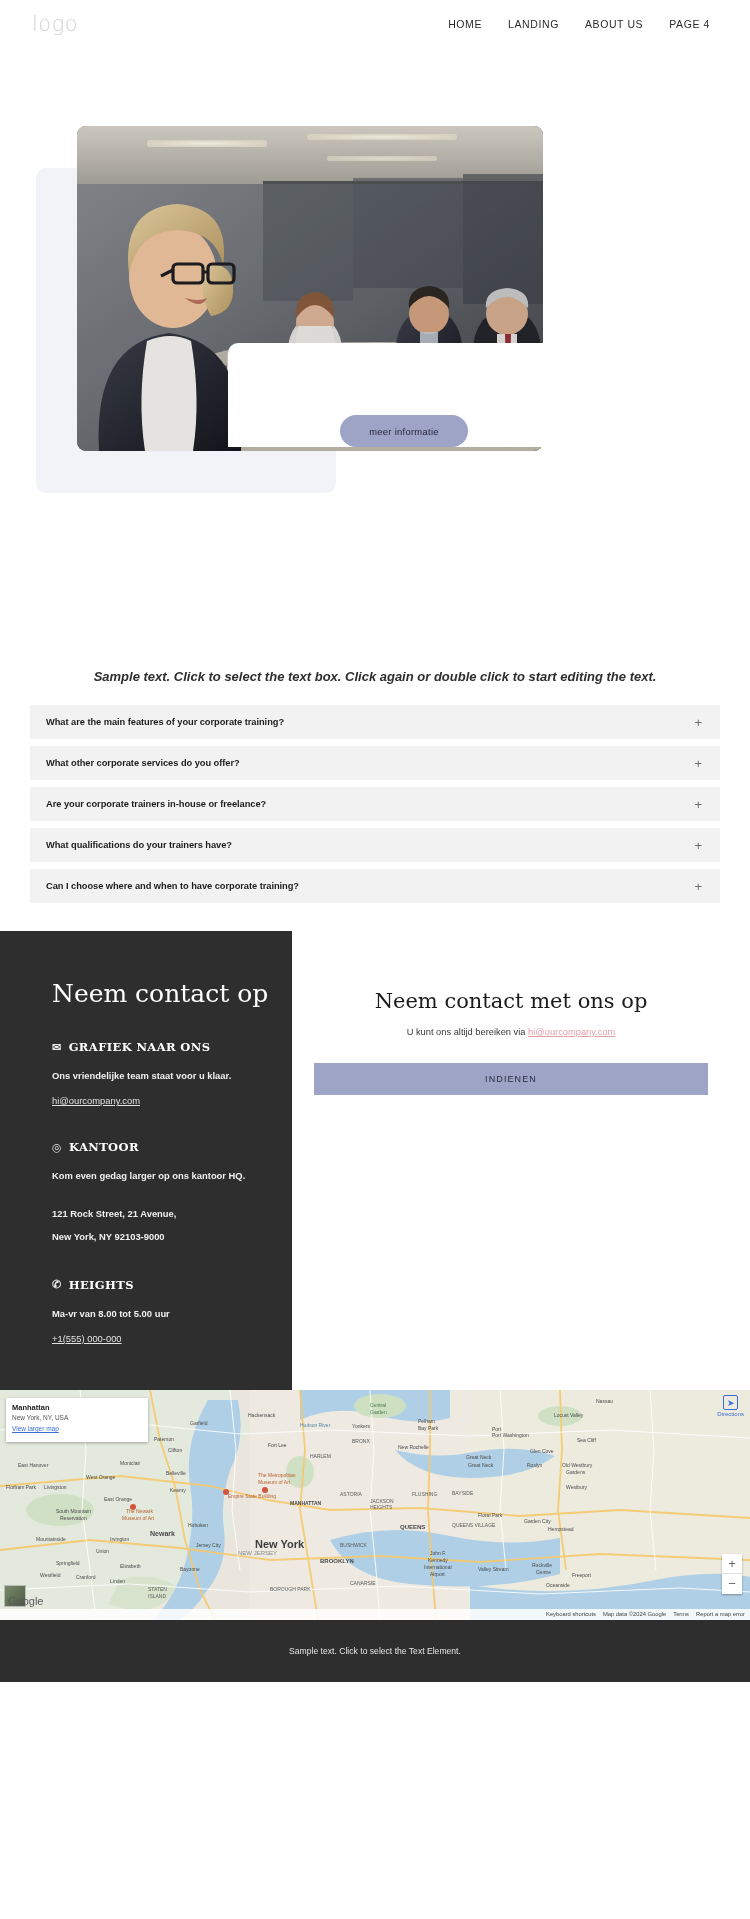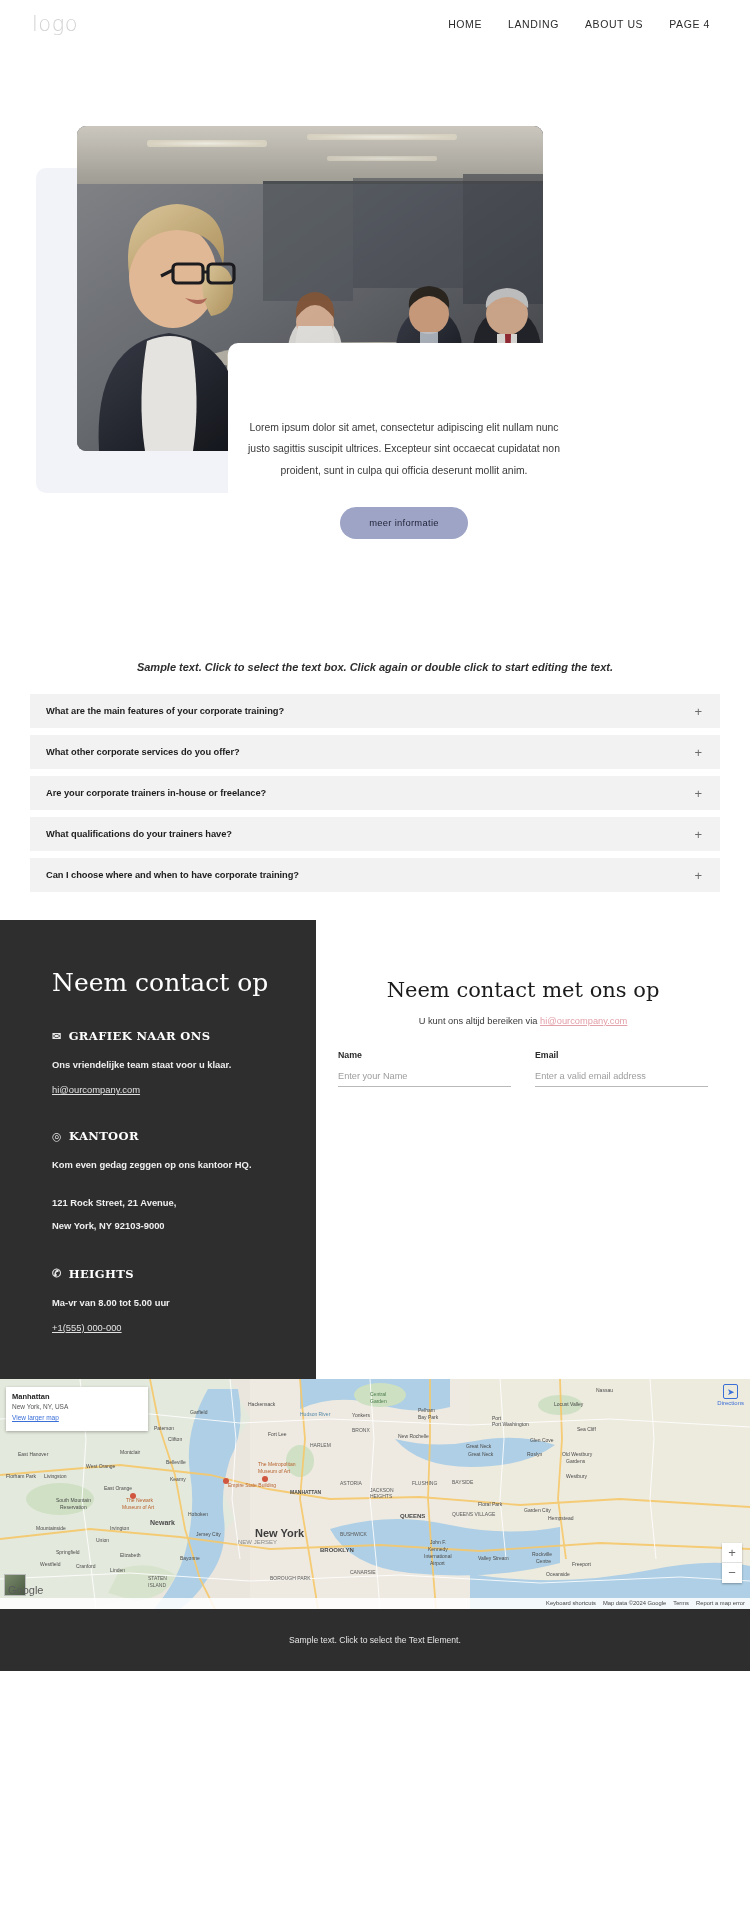--- a/index.html
+++ b/index.html
@@ -112,22 +112,22 @@
   .faq-section { padding: 40px 30px 0 30px; }
   .faq-heading {
     text-align: center;
     font-family: "DejaVu Serif", serif;
     font-size: 27px;
     font-weight: 400;
     color: #1b1b1b;
   }
   .faq-sub {
     text-align: center;
-    margin-top: 3px;
-    font-size: 11px;
+    margin-top: 11px;
+    font-size: 13px;
     font-style: italic;
     font-weight: 700;
     color: #2e2e2e;
     font-family: "Liberation Sans", sans-serif;
   }
   .faq-list { margin-top: 21px; }
   .faq-item {
     background: #f2f2f2;
     height: 34px;
     margin-bottom: 7px;
@@ -147,21 +147,21 @@
     margin-left: auto;
     font-size: 13px;
     color: #6d6d6d;
     line-height: 1;
     font-weight: 300;
   }
 
   
   .contact-wrap { display: flex; margin-top: 28px; }
   .contact-dark {
-    width: 316px;
+    width: 292px;
     background: #2e2e2e;
     padding: 48px 0 44px 52px;
     color: #ffffff;
   }
   .contact-dark-title {
     font-family: "DejaVu Serif", serif;
     font-size: 25px;
     font-weight: 400;
     color: #fff;
   }
@@ -436,21 +436,20 @@
           <line x1="96" y1="144" x2="84" y2="150"></line>
         </g>
         <path d="M108 172 q14 4 22 0 q-6 12 -22 0z" fill="#b9705e"></path>
       </g>
 
       <rect width="466" height="325" fill="#000" opacity=".06"></rect>
     </svg>
   </div>
 
   <div class="hero-card">
-    <p class="hero-text">Lorem ipsum dolor sit amet, consectetur adipiscing elit nullam nunc justo sagittis suscipit ultrices. Excepteur sint occaecat cupidatat non proident, sunt in culpa qui officia deserunt mollit anim.</p>
     <button class="btn-primary">meer informatie</button>
   </div>
 </section>
 
 <section class="faq-section">
   <p class="faq-sub">Sample text. Click to select the text box. Click again or double click to start editing the text.</p>
 
   <div class="faq-list">
     <div class="faq-item">
       <span class="faq-q">What are the main features of your corporate training?</span>
@@ -487,53 +486,44 @@
       </div>
       <div class="cblock-line">Ons vriendelijke team staat voor u klaar.</div>
       <a class="cblock-link" href="#">hi@ourcompany.com</a>
     </div>
 
     <div class="cblock">
       <div class="cblock-head">
         <span class="cblock-icon">◎</span>
         <span>KANTOOR</span>
       </div>
-      <div class="cblock-line">Kom even gedag zeggen op ons kantoor HQ.</div>
+      <div class="cblock-line">Kom even gedag larger op ons kantoor HQ.</div>
       <div class="cblock-line" style="margin-top:20px">121 Rock Street, 21 Avenue,</div>
       <div class="cblock-line" style="margin-top:6px">New York, NY 92103-9000</div>
     </div>
 
     <div class="cblock">
       <div class="cblock-head">
         <span class="cblock-icon">✆</span>
         <span>HEIGHTS</span>
       </div>
       <div class="cblock-line">Ma-vr van 8.00 tot 5.00 uur</div>
       <a class="cblock-link" href="#">+1(555) 000-000</a>
     </div>
   </div>
 
   <div class="contact-form">
     <h2 class="form-title">Neem contact met ons op</h2>
     <p class="form-sub">
       <span>U kunt ons altijd bereiken via </span><a href="#">hi@ourcompany.com</a>
     </p>
 
-    <div class="form-row">
-      <div class="field">
-        <div class="field-label">Name</div>
-        <input class="field-input" type="text" placeholder="Enter your Name" style="">
-      </div>
-      <div class="field">
-        <div class="field-label">Email</div>
-        <input class="field-input" type="text" placeholder="Enter a valid email address" style="">
-      </div>
-    </div>
-
-
+
+
+    <button class="btn-submit">INDIENEN</button>
   </div>
 </section>
 
 <div class="map-wrap">
   <svg width="750" height="230" viewBox="0 0 750 230" aria-hidden="true">
     <rect width="750" height="230" fill="#eae6de"></rect>
     <path d="M0 0 L230 0 L250 40 L215 95 L235 140 L205 175 L150 215 L90 230 L0 230 Z" fill="#e4e9dd"></path>
     <path d="M250 0 L470 0 L470 230 L250 230 Z" fill="#eeeae1"></path>
     <path d="M470 0 L750 0 L750 230 L470 230 Z" fill="#edeade"></path>
     <path d="M238 10 q8 40 -8 70 q-10 32 -6 60 q4 36 -18 62 q-10 16 -26 28 l-26 0 q24 -28 32 -60 q10 -40 4 -76 q-6 -42 18 -84z" fill="#aecfe5"></path>

